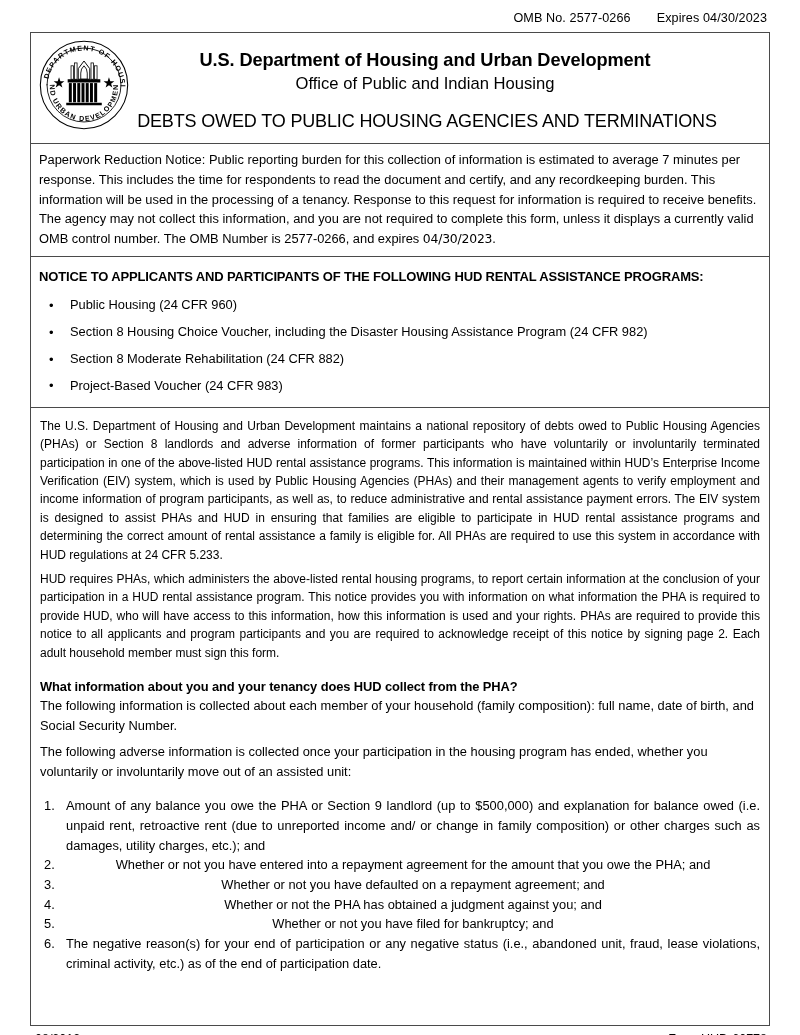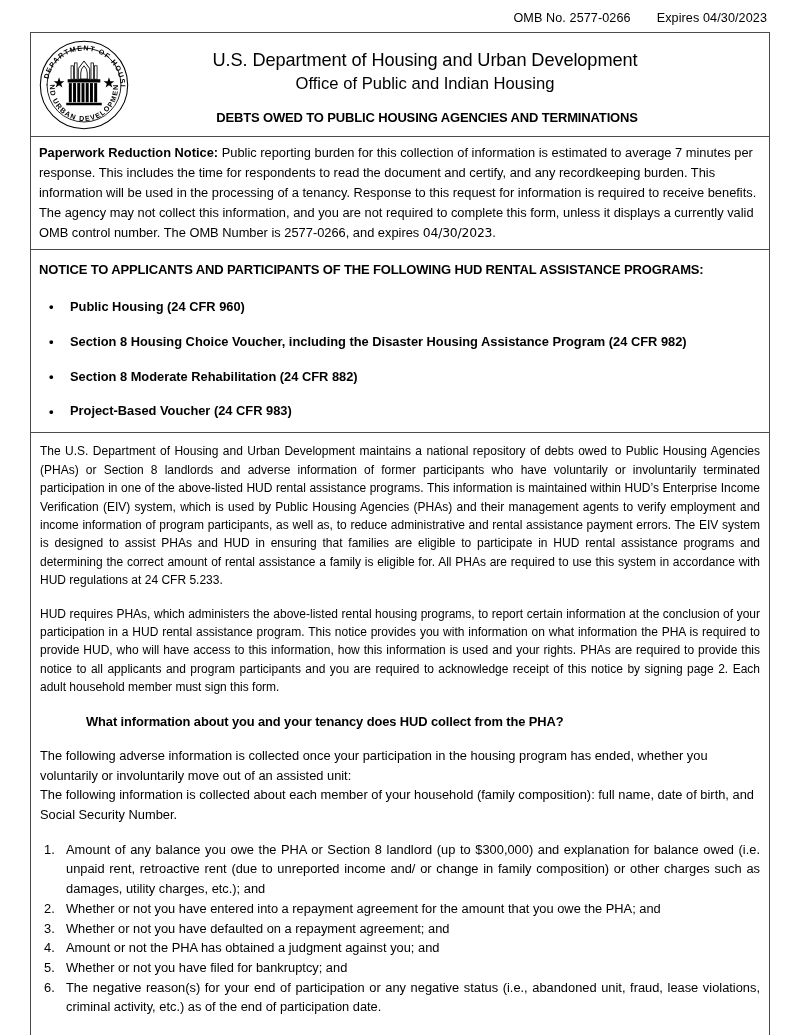--- a/index.html
+++ b/index.html
@@ -62,49 +62,49 @@
     width: 96px;
     height: 96px;
   }
   .title-lines {
     text-align: center;
     padding-left: 54px;
     padding-right: 4px;
   }
   .t-line1 {
     font-size: 18.2px;
-    font-weight: normal;
+    font-weight: bold;
     letter-spacing: -0.1px;
     line-height: 1.32;
     padding-top: 6px;
     text-align: center;
   }
   .t-line2 {
     font-size: 16.6px;
     font-weight: normal;
     line-height: 1.36;
     padding-top: 1px;
   }
   .t-line3 {
-    font-size: 13px;
-    font-weight: bold;
+    font-size: 18px;
+    font-weight: normal;
     letter-spacing: -0.15px;
     line-height: 1.3;
     padding-top: 14px;
     padding-left: 4px;
   }
 
   
   .paperwork {
     padding: 6px 8px 7px 8px;
     font-size: 12.85px;
     line-height: 1.54;
     text-align: left;
   }
-  .paperwork b { font-weight: bold; }
+  .paperwork b { font-weight: normal; }
   .filled {
     font-family: "DejaVu Sans", sans-serif;
     font-size: 12.4px;
     letter-spacing: -0.2px;
   }
 
   
   .programs {
     padding: 10px 8px 11px 8px;
   }
@@ -118,22 +118,21 @@
   ul.bullets {
     list-style: none;
     margin: 0;
     padding: 0;
   }
   ul.bullets li {
     position: relative;
     padding-left: 31px;
     font-size: 12.85px;
     line-height: 1.47;
-    margin-top: 16px;
-    font-weight: bold;
+    margin-top: 8px;
   }
   ul.bullets li::before {
     content: "\2022";
     position: absolute;
     left: 10px;
     top: -0.5px;
     font-size: 13px;
   }
 
   
@@ -147,21 +146,21 @@
     line-height: 1.535;
     text-align: justify;
     text-justify: inter-word;
   }
   p.left {
     margin: 0;
     font-size: 12.85px;
     line-height: 1.535;
     text-align: left;
   }
-  p.gap { margin-top: 15px; }
+  p.gap { margin-top: 6px; }
   .subhead {
     font-size: 12.9px;
     font-weight: bold;
     letter-spacing: -0.1px;
     line-height: 1.5;
   }
 
   ol.numlist {
     list-style: none;
     margin: 15px 0 0 0;
@@ -179,21 +178,21 @@
     margin-top: 0px;
   }
   ol.numlist li::before {
     content: counter(n) ".";
     position: absolute;
     left: 4px;
     top: 0;
     text-align: left;
     font-size: 12.85px;
   }
-  ol.numlist li.nojust { text-align: left; }
+  ol.numlist li.nojust { text-align: center; }
 
   
   .footer {
     display: flex;
     justify-content: space-between;
     align-items: baseline;
     font-size: 12.6px;
     padding: 6px 3px 0 5px;
     letter-spacing: -0.05px;
     gap: 24px;
@@ -265,29 +264,29 @@
         <li>Public Housing (24 CFR 960)</li>
         <li>Section 8 Housing Choice Voucher, including the Disaster Housing Assistance Program (24 CFR 982)</li>
         <li>Section 8 Moderate Rehabilitation (24 CFR 882)</li>
         <li>Project-Based Voucher (24 CFR 983)</li>
       </ul>
     </div>
 
     <div class="sect body-sect">
       <p class="just">The U.S. Department of Housing and Urban Development maintains a national repository of debts owed to Public Housing Agencies (PHAs) or Section 8 landlords and adverse information of former participants who have voluntarily or involuntarily terminated participation in one of the above-listed HUD rental assistance programs.  This information is maintained within HUD’s Enterprise Income Verification (EIV) system, which is used by Public Housing Agencies (PHAs) and their management agents to verify employment and income information of program participants, as well as, to reduce administrative and rental assistance payment errors.   The EIV system is designed to assist PHAs and HUD in ensuring that  families are eligible to participate in HUD rental assistance programs and determining the correct amount of rental assistance a family is eligible for. All PHAs are required to use this system in accordance with HUD regulations at 24 CFR 5.233.</p>
       <p class="just gap">HUD requires PHAs, which administers the above-listed rental housing programs, to report certain information at the conclusion of your participation in a HUD rental assistance program.  This notice provides you with information on what information the PHA is required to provide HUD, who will have access to this information, how this information is used and your rights.   PHAs are required to provide this notice to all applicants and program participants and you are required to acknowledge receipt of this notice by signing page 2.  Each adult household member must sign this form.</p>
-      <div class="subhead" style="margin-top:15px;margin-left:46px;">What information about you and your tenancy does HUD collect from the PHA?</div>
+      <div class="subhead" style="margin-top:15px;">What information about you and your tenancy does HUD collect from the PHA?</div>
+      <p class="left">The following information is collected about each member of your household (family composition):  full name, date of birth, and Social Security Number.</p>
       <p class="left gap">The following adverse information is collected once your participation in the housing program has ended, whether you voluntarily or involuntarily move out of an assisted unit:</p>
-      <p class="left">The following information is collected about each member of your household (family composition):  full name, date of birth, and Social Security Number.</p>
 
       <ol class="numlist">
-        <li>Amount of any balance you owe the PHA or Section 8 landlord (up to $300,000) and explanation for balance owed (i.e. unpaid rent, retroactive rent (due to unreported income and/ or change in family composition) or other charges such as damages, utility charges, etc.); and</li>
+        <li>Amount of any balance you owe the PHA or Section 9 landlord (up to $500,000) and explanation for balance owed (i.e. unpaid rent, retroactive rent (due to unreported income and/ or change in family composition) or other charges such as damages, utility charges, etc.); and</li>
         <li class="nojust">Whether or not you have entered into a repayment agreement for the amount that you owe the PHA; and</li>
         <li class="nojust">Whether or not you have defaulted on a repayment agreement; and</li>
-        <li class="nojust">Amount or not the PHA has obtained a judgment against you; and</li>
+        <li class="nojust">Whether or not the PHA has obtained a judgment against you; and</li>
         <li class="nojust">Whether or not you have filed for bankruptcy; and</li>
         <li>The negative reason(s) for your end of participation or any negative status (i.e., abandoned unit, fraud, lease violations, criminal activity, etc.) as of the end of participation date.</li>
       </ol>
     </div>
 
   </div>
 
   <div class="footer">
     <span>08/2013</span>
     <span>Form HUD-60778</span>

